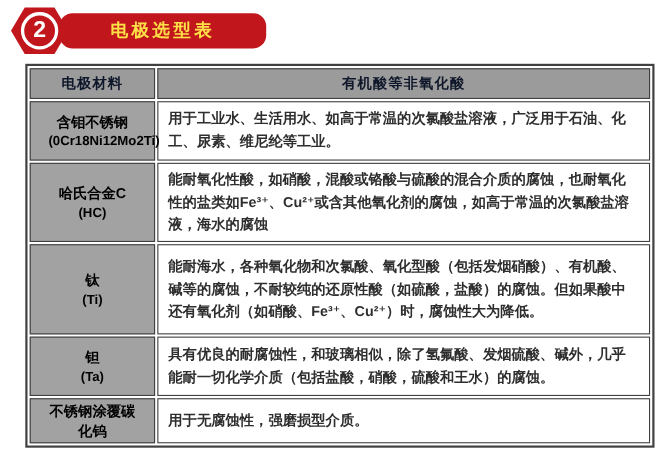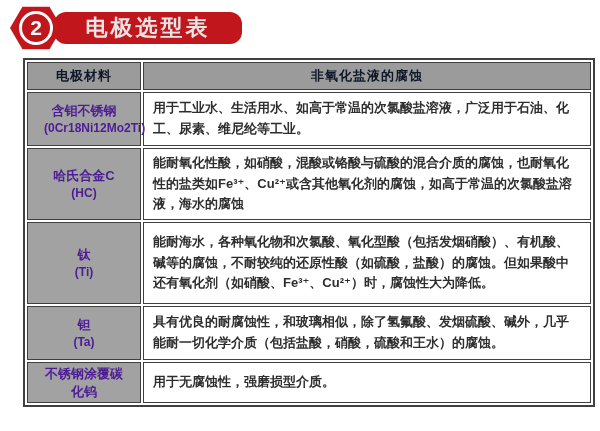--- a/index.html
+++ b/index.html
@@ -38,21 +38,21 @@
     position:relative;z-index:1;
     margin-left:-8px;
     background:#c1161c;
     border-radius:12px;
     height:32px;
     min-width:140px;
     padding:0 24px;
     display:flex;align-items:center;justify-content:center;
   }
   .title-bar span{
-    color:#e5e5e5;font-size:22px;font-weight:bold;letter-spacing:3px;
+    color:#fde047;font-size:16px;font-weight:bold;letter-spacing:3px;
   }
 
   
   table.sel{
     position:absolute;left:23px;top:58px;
     width:572px;
     border-collapse:separate;
     border-spacing:2px;
     background:#ffffff;
     border:2px solid #404040;
@@ -63,21 +63,21 @@
     vertical-align:middle;
   }
   col.c-mat{width:114px;}
   th.hd{
     background:#9b9b9b;color:#0f172a;
     font-size:13px;font-weight:bold;
     height:24px;text-align:center;
     letter-spacing:1px;
   }
   td.mat{
-    background:#a2a2a2;color:#4c1d95;
+    background:#a2a2a2;color:#000000;
     font-size:13px;font-weight:bold;
     text-align:center;
     padding:2px 16px;
     line-height:1.35;
   }
   td.mat .code{font-size:12px;font-weight:bold;text-align:center;}
   td.desc{
     background:#ffffff;color:#2e2e2e;
     font-size:13px;font-weight:600;
     padding:3px 9px;
@@ -106,21 +106,21 @@
   </div>
 
   <table class="sel">
     <colgroup>
         <col class="c-mat">
         <col>
       </colgroup>
     <thead>
       <tr>
         <th class="hd">电极材料</th>
-        <th class="hd">非氧化盐液的腐蚀</th>
+        <th class="hd">有机酸等非氧化酸</th>
       </tr>
     </thead>
     <tbody>
       <tr class="h46">
         <td class="mat">
           <div>含钼不锈钢</div>
           <div class="code">(0Cr18Ni12Mo2Ti)</div>
         </td>
         <td class="desc">用于工业水、生活用水、如高于常温的次氯酸盐溶液，广泛用于石油、化工、尿素、维尼纶等工业。</td>
       </tr>

